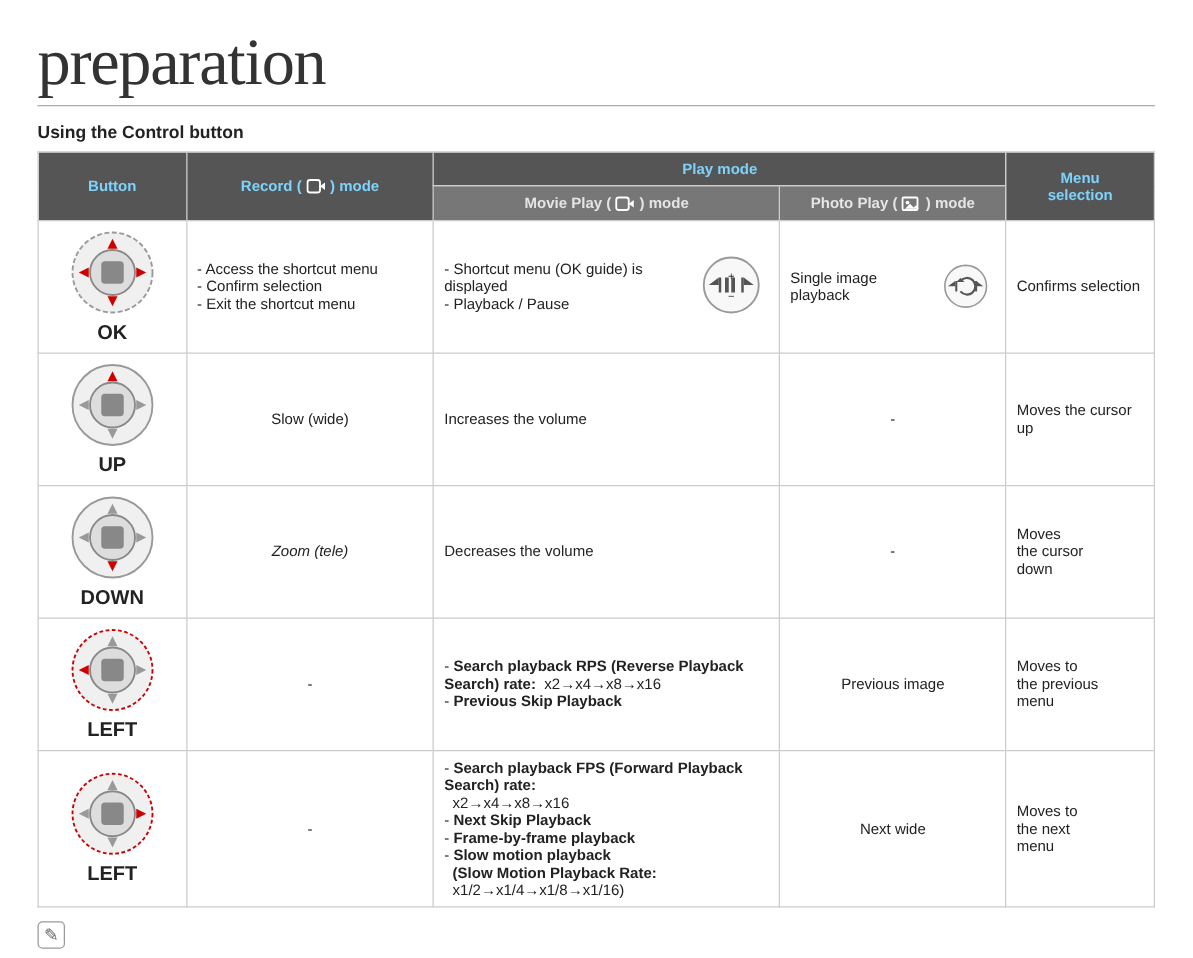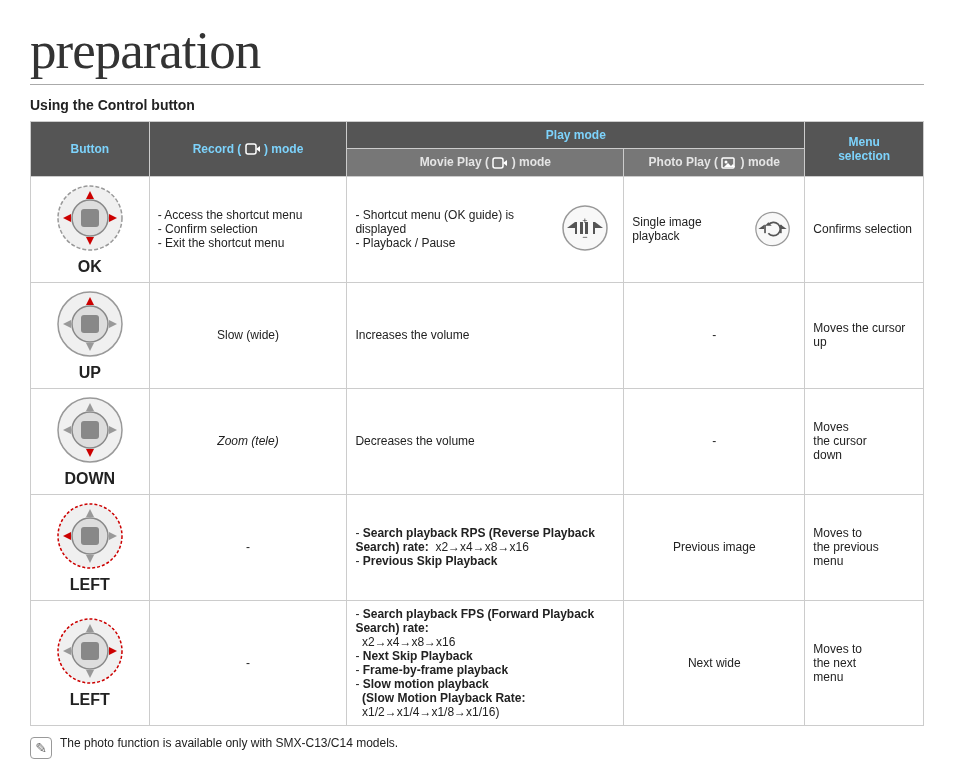--- a/index.html
+++ b/index.html
@@ -322,16 +322,15 @@
         &nbsp;&nbsp;x1/2→x1/4→x1/8→x1/16)
       </td>
       <td style="text-align:center;">Next wide</td>
       <td>Moves to<br>the next<br>menu</td>
     </tr>
   </tbody>
 </table>
 
 <div class="footer-note">
   <div class="footer-icon">✎</div>
-  <span>The photo function is available only with SMX-C13/C14 models.</span>
 </div>
 
 <div class="page-num">32_English</div>
 
 </body></html>

